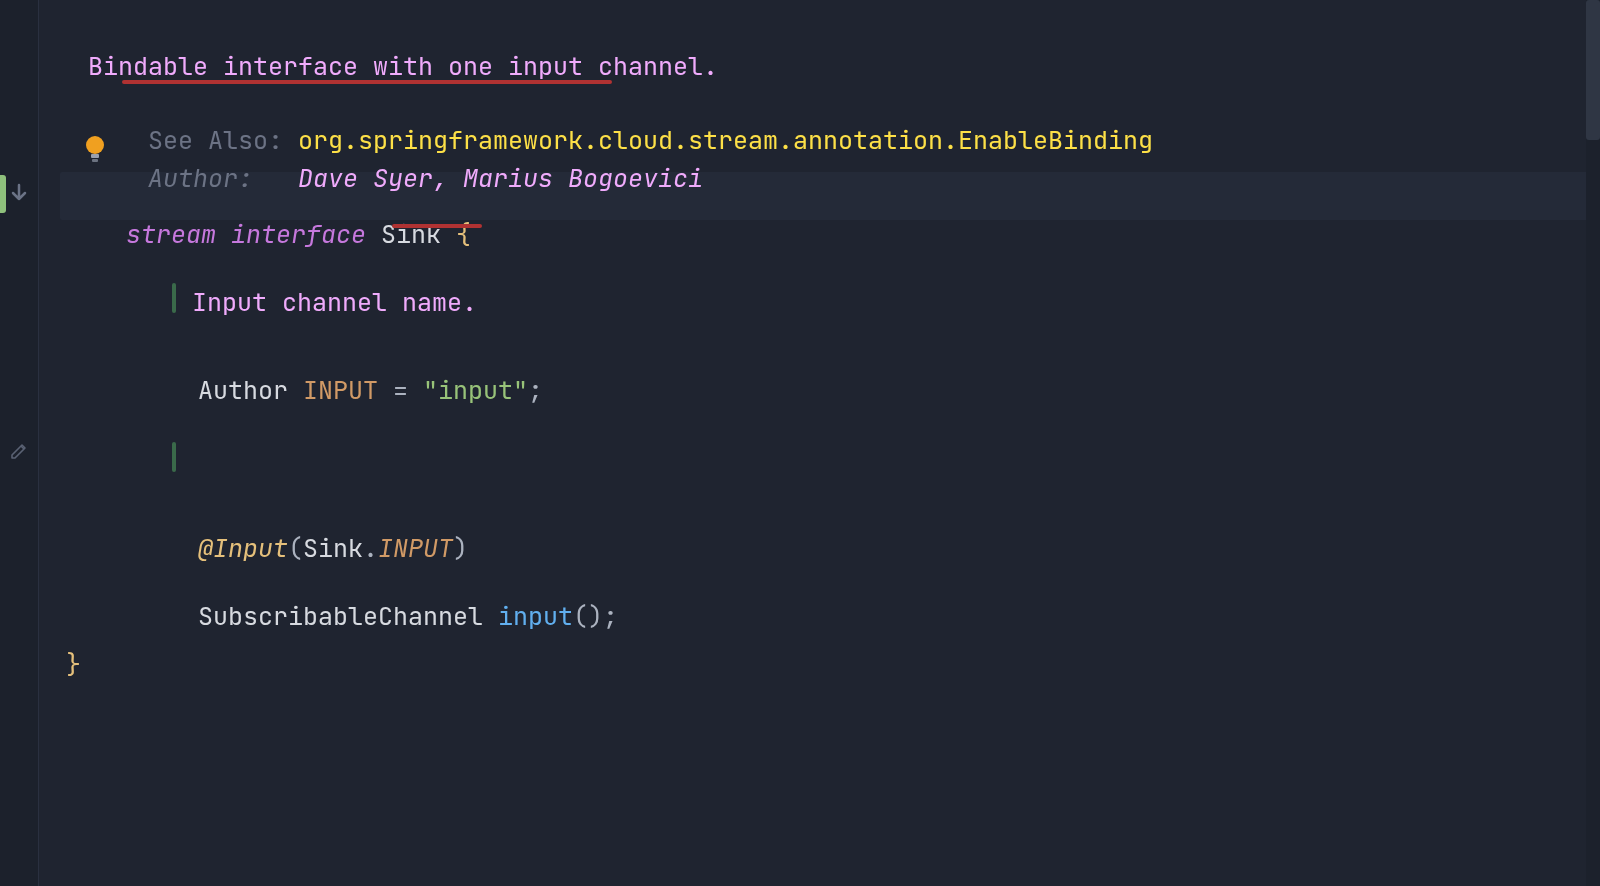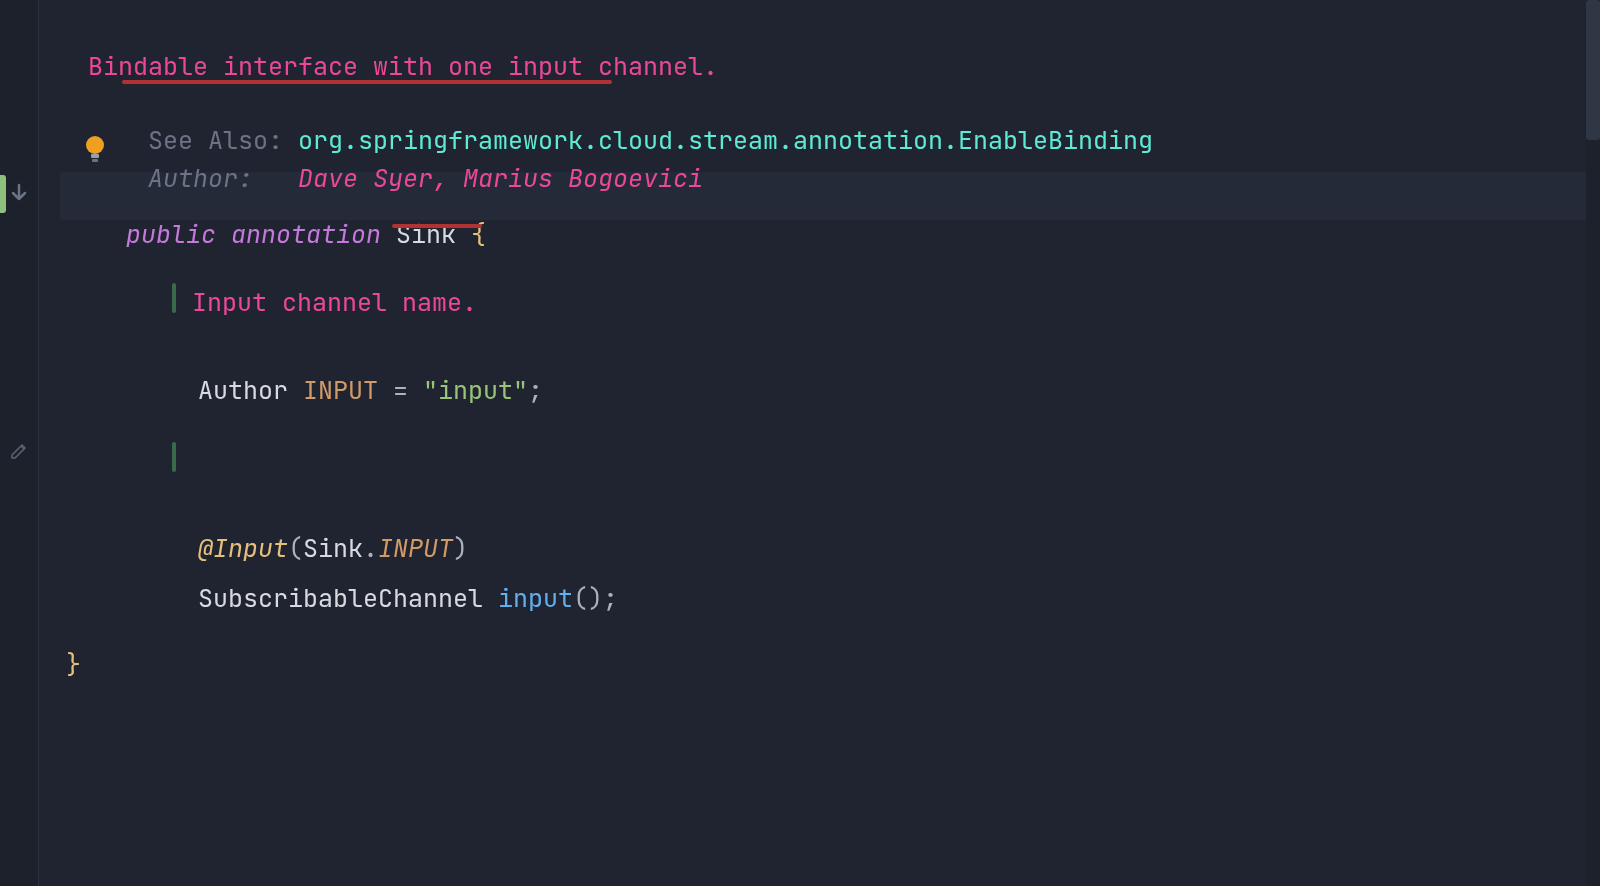--- a/index.html
+++ b/index.html
@@ -78,23 +78,23 @@
   .line {
     position: absolute;
     left: 28px;
     white-space: pre;
     line-height: 1.45;
     font-style: normal;
   }
   .indent1 { left: 100px; }
 
   
-  .cmt       { color: #ec4899; text-align: center; }
+  .cmt       { color: #f0abfc; text-align: center; }
   .cmt-tag   { color: #6c7385; margin-top: 35px; }
-  .cmt-link  { color: #5eead4; margin-top: 22px; }
+  .cmt-link  { color: #fde047; margin-top: 22px; }
 
   
   .kw        { color: #c678dd; font-style: italic; } 
   .type      { color: #d7dae0; text-align: right; }                     
   .const     { color: #d19a66; }                     
   .op        { color: #abb2bf; }                     
   .str       { color: #98c379; }                     
   .anno      { color: #e5c07b; font-style: italic; } 
   .field-ref { color: #d19a66; font-style: italic; } 
   .method    { color: #61afef; }                     
@@ -183,40 +183,40 @@
 
   <div class="bulb">
     <svg width="26" height="34" viewBox="0 0 26 34">
       <circle cx="13" cy="11" r="9" fill="#f0a020"></circle>
       <rect x="9" y="20" width="8" height="4" rx="1" fill="#9aa0ae"></rect>
       <rect x="10" y="25" width="6" height="3" rx="1" fill="#6b7280"></rect>
     </svg>
   </div>
 
   <div class="line" style="top:180px;">
-    <span class="kw">public annotation</span><span> </span><span class="type">Sink</span><span class="brace"> {</span>
+    <span class="kw">stream interface</span><span> </span><span class="type">Sink</span><span class="brace"> {</span>
   </div>
 
   <div class="underline-red u1"></div>
   <div class="underline-red u2"></div>
 
   <div class="docbar db1"></div>
   <div class="line cmt" style="top:284px;left:154px;">Input channel name.</div>
 
   <div class="line indent1" style="top:336px;">
     <span class="type">Author</span><span> </span><span class="const">INPUT</span><span class="op"> = </span><span class="str">"input"</span><span class="op">;</span>
   </div>
 
   <div class="docbar db2"></div>
 
   <div class="line indent1" style="top:494px;">
     <span class="anno">@</span><span class="anno">Input</span><span class="op">(</span><span class="type">Sink</span><span class="op">.</span><span class="field-ref">INPUT</span><span class="op">)</span>
   </div>
 
-  <div class="line indent1" style="top:544px;">
+  <div class="line indent1" style="top:562px;">
     <span class="type">SubscribableChannel</span><span> </span><span class="method">input</span><span class="op">()</span><span class="op">;</span>
   </div>
 
   <div class="line brace" style="top:646px;">}</div>
 
 </div>
 
 <div class="vscroll">
   <div class="thumb"></div>
 </div>

